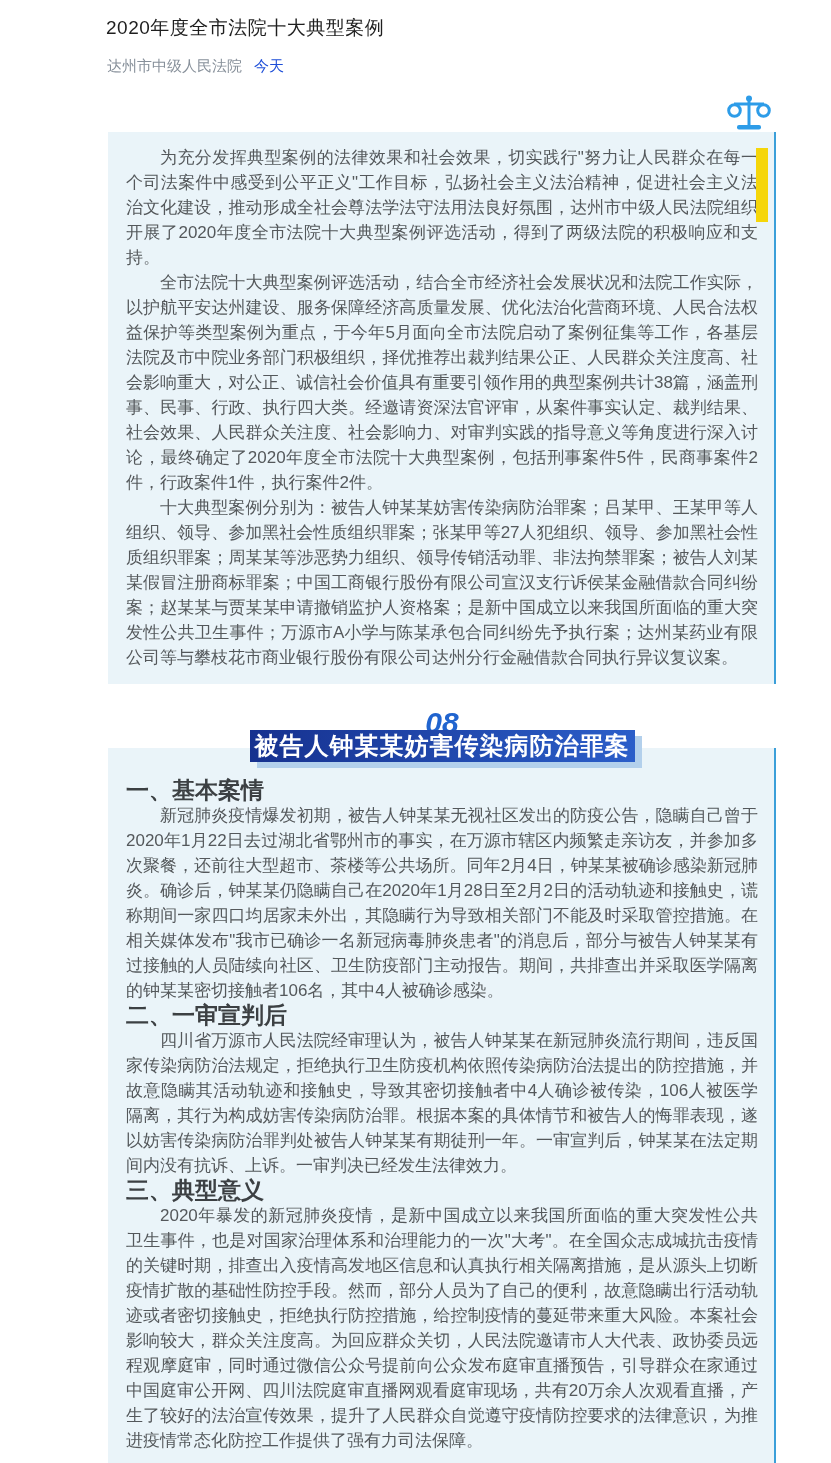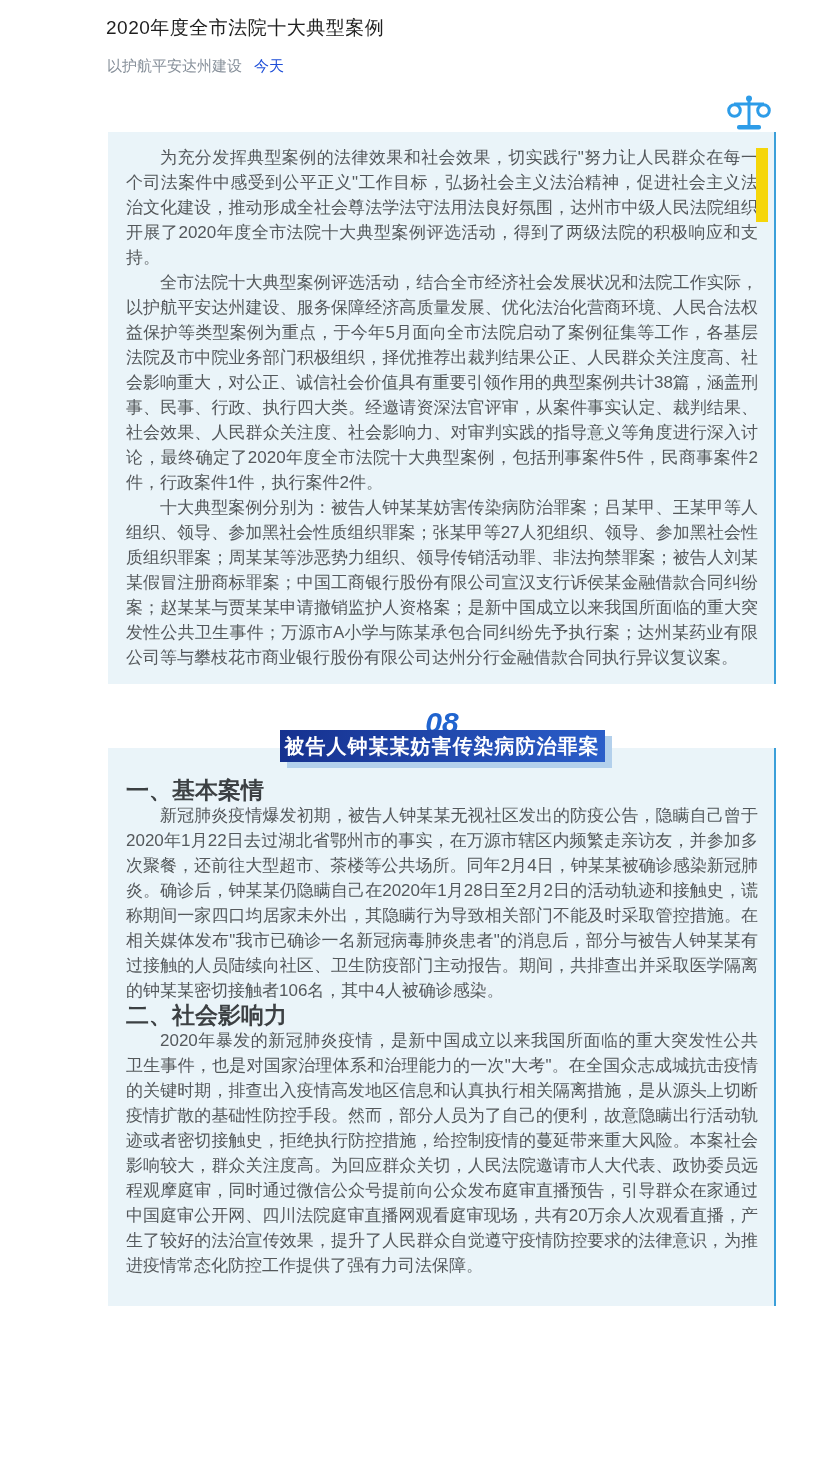--- a/index.html
+++ b/index.html
@@ -76,21 +76,21 @@
     font-weight: bold;
     font-style: italic;
     margin-bottom: -8px;
     position: relative;
     z-index: 3;
   }
   .case-banner {
     display: inline-block;
     background: linear-gradient(90deg, #16318f 0%, #2b5ec9 100%);
     color: #ffffff;
-    font-size: 20px;
+    font-size: 24px;
     line-height: 28px;
     font-weight: bold;
     letter-spacing: 1px;
     padding: 2px 5px;
     box-shadow: 7px 6px 0 0 #b3d0ec;
     position: relative;
     z-index: 3;
   }
 
   .case-box {
@@ -112,21 +112,21 @@
   }
 </style>
 </head>
 <body>
 
 <div class="article">
 
   <h1 class="page-title">2020年度全市法院十大典型案例</h1>
 
   <div class="byline">
-    <span class="author">以护航平安达州建设</span><span class="date">今天</span>
+    <span class="author">达州市中级人民法院</span><span class="date">今天</span>
   </div>
 
   <div class="scales-wrap">
     <svg width="44" height="40" viewBox="0 0 44 40">
       <circle cx="22" cy="4.5" r="3" fill="#2d9ce8"></circle>
       <line x1="22" y1="7" x2="22" y2="31" stroke="#2d9ce8" stroke-width="3"></line>
       <line x1="7" y1="10" x2="37" y2="10" stroke="#2d9ce8" stroke-width="3"></line>
       <circle cx="7.5" cy="16.5" r="5.8" fill="none" stroke="#2d9ce8" stroke-width="3"></circle>
       <circle cx="36.5" cy="16.5" r="5.8" fill="none" stroke="#2d9ce8" stroke-width="3"></circle>
       <rect x="10" y="31" width="24" height="4.5" rx="2" fill="#2d9ce8"></rect>
@@ -142,18 +142,20 @@
 
   <div class="case-header">
     <div class="case-number">08</div>
     <div class="case-banner">被告人钟某某妨害传染病防治罪案</div>
   </div>
 
   <div class="case-box">
     <h3 class="section-heading">一、基本案情</h3>
     <p class="body-text">新冠肺炎疫情爆发初期，被告人钟某某无视社区发出的防疫公告，隐瞒自己曾于2020年1月22日去过湖北省鄂州市的事实，在万源市辖区内频繁走亲访友，并参加多次聚餐，还前往大型超市、茶楼等公共场所。同年2月4日，钟某某被确诊感染新冠肺炎。确诊后，钟某某仍隐瞒自己在2020年1月28日至2月2日的活动轨迹和接触史，谎称期间一家四口均居家未外出，其隐瞒行为导致相关部门不能及时采取管控措施。在相关媒体发布"我市已确诊一名新冠病毒肺炎患者"的消息后，部分与被告人钟某某有过接触的人员陆续向社区、卫生防疫部门主动报告。期间，共排查出并采取医学隔离的钟某某密切接触者106名，其中4人被确诊感染。</p>
 
-    <h3 class="section-heading">二、社会影响力</h3>
+    <h3 class="section-heading">二、一审宣判后</h3>
+    <p class="body-text">四川省万源市人民法院经审理认为，被告人钟某某在新冠肺炎流行期间，违反国家传染病防治法规定，拒绝执行卫生防疫机构依照传染病防治法提出的防控措施，并故意隐瞒其活动轨迹和接触史，导致其密切接触者中4人确诊被传染，106人被医学隔离，其行为构成妨害传染病防治罪。根据本案的具体情节和被告人的悔罪表现，遂以妨害传染病防治罪判处被告人钟某某有期徒刑一年。一审宣判后，钟某某在法定期间内没有抗诉、上诉。一审判决已经发生法律效力。</p>
 
+    <h3 class="section-heading">三、典型意义</h3>
     <p class="body-text">2020年暴发的新冠肺炎疫情，是新中国成立以来我国所面临的重大突发性公共卫生事件，也是对国家治理体系和治理能力的一次"大考"。在全国众志成城抗击疫情的关键时期，排查出入疫情高发地区信息和认真执行相关隔离措施，是从源头上切断疫情扩散的基础性防控手段。然而，部分人员为了自己的便利，故意隐瞒出行活动轨迹或者密切接触史，拒绝执行防控措施，给控制疫情的蔓延带来重大风险。本案社会影响较大，群众关注度高。为回应群众关切，人民法院邀请市人大代表、政协委员远程观摩庭审，同时通过微信公众号提前向公众发布庭审直播预告，引导群众在家通过中国庭审公开网、四川法院庭审直播网观看庭审现场，共有20万余人次观看直播，产生了较好的法治宣传效果，提升了人民群众自觉遵守疫情防控要求的法律意识，为推进疫情常态化防控工作提供了强有力司法保障。</p>
   </div>
 
 </div>
 
 </body></html>

